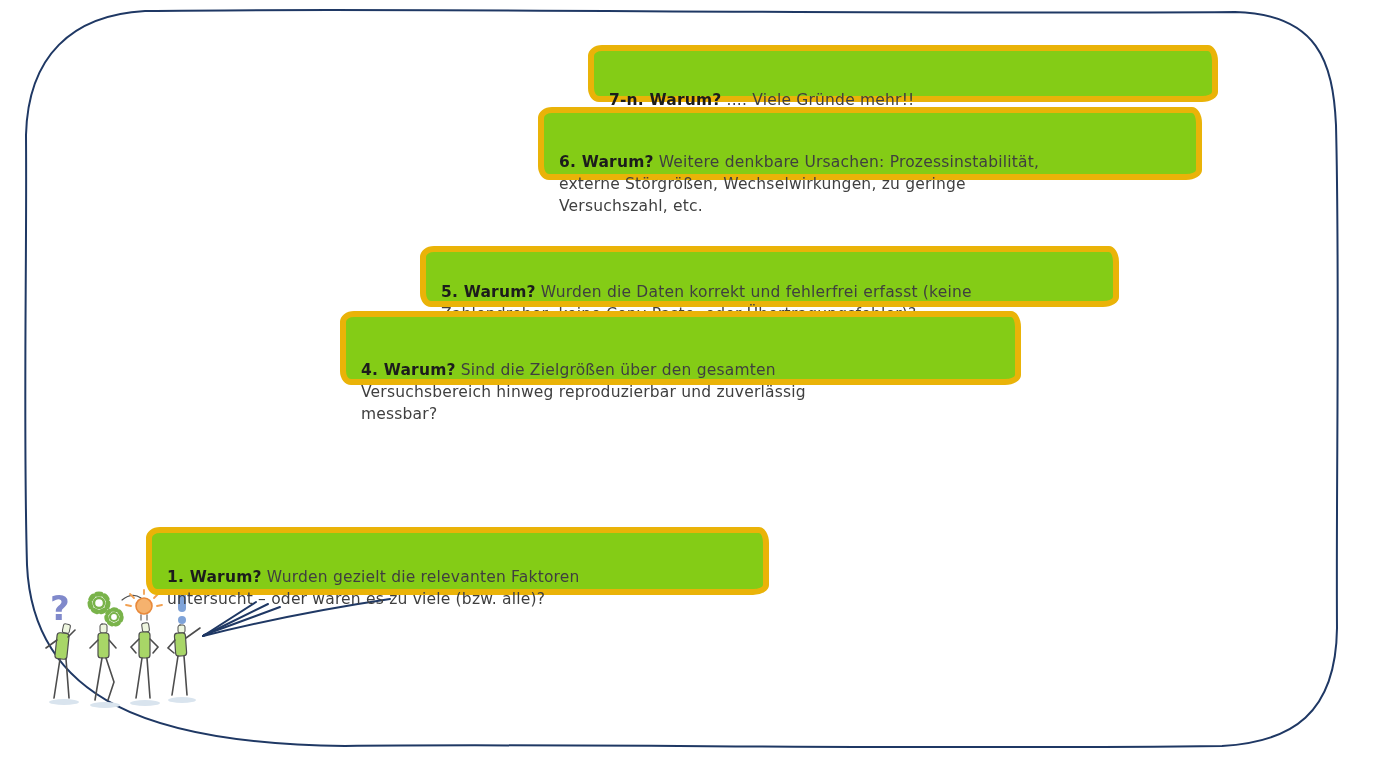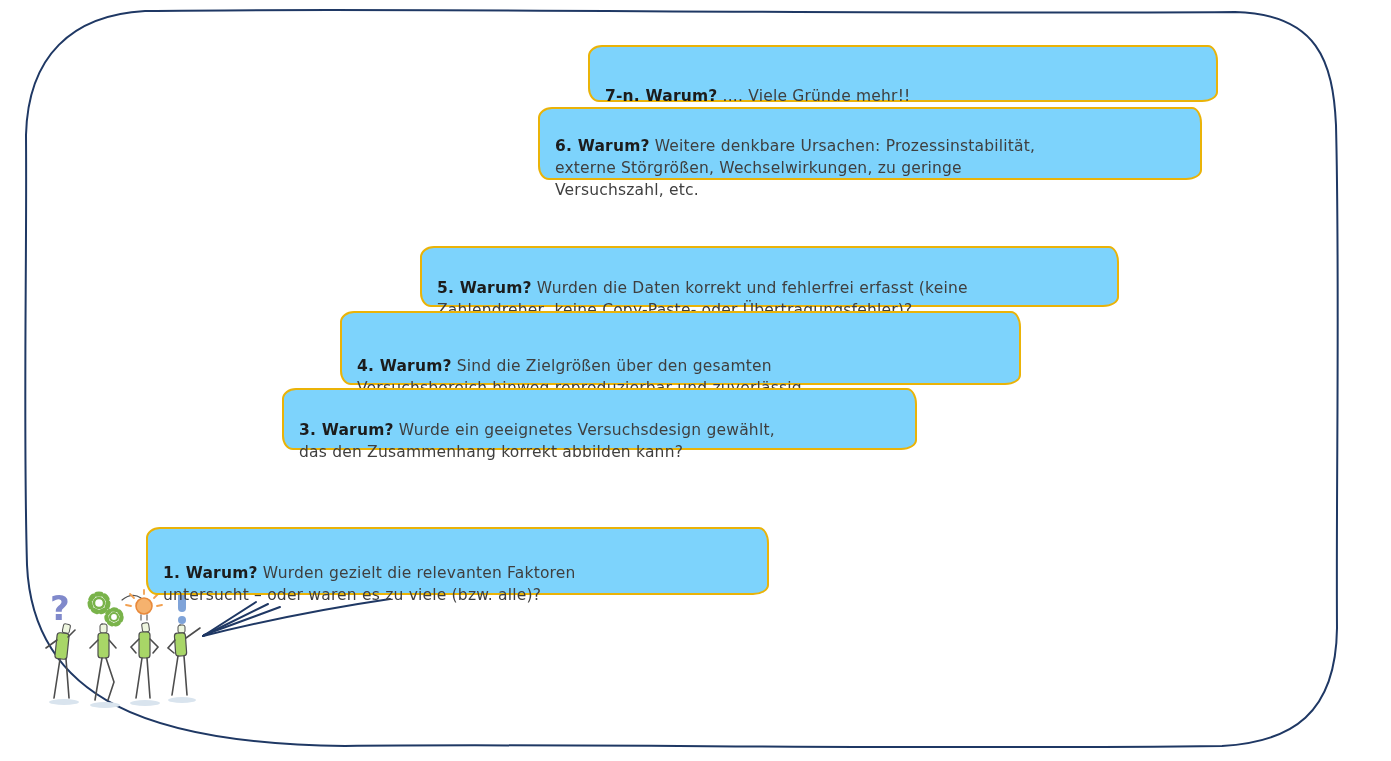--- a/index.html
+++ b/index.html
@@ -7,22 +7,22 @@
     position:relative;
     width:1391px;height:761px;
     background:#ffffff;
     font-family:"DejaVu Sans", sans-serif;
     overflow:hidden;
   }
   .layer{position:absolute;left:0;top:0;width:1391px;height:761px;}
   .bubble{
     position:absolute;
     box-sizing:border-box;
-    background:#7dd3fc;
-    border:2px solid #eab308;
+    background:#84cc16;
+    border:6px solid #eab308;
     border-radius:14px 10px 16px 11px / 11px 16px 10px 14px;
     padding:7px 15px 6px 15px;
     font-size:15.5px;
     line-height:22px;
     color:#3f3f3f;
     letter-spacing:0.2px;
     white-space:pre-line;
   }
   .bubble .prefix{
     font-weight:bold;
@@ -124,42 +124,38 @@
         <path d="M136,66 L130,105" stroke="#4d4d4d" stroke-width="1.6" fill="none"></path>
         <path d="M142,66 L145,105" stroke="#4d4d4d" stroke-width="1.6" fill="none"></path>
       </g>
     </g>
   </svg>
 
   <div class="bubble" style="left:588px;top:45px;width:630px;height:57px;padding-top:16px">
     <span class="prefix">7-n. Warum?</span><span>.... Viele Gründe mehr!!</span>
   </div>
 
-  <div class="bubble" style="left:538px;top:107px;width:664px;height:73px;padding-top:4px">
+  <div class="bubble" style="left:538px;top:107px;width:664px;height:73px;padding-top:16px">
     <span class="prefix">6. Warum?</span><span>Weitere denkbare Ursachen: Prozessinstabilität,
 externe Störgrößen, Wechselwirkungen, zu geringe
 Versuchszahl, etc.</span>
   </div>
 
 
   <div class="bubble" style="left:420px;top:246px;width:699px;height:61px">
     <span class="prefix">5. Warum?</span><span>Wurden die Daten korrekt und fehlerfrei erfasst (keine
 Zahlendreher, keine Copy-Paste- oder Übertragungsfehler)?</span>
   </div>
 
   <div class="bubble" style="left:340px;top:311px;width:681px;height:74px;padding-top:20px">
     <span class="prefix">4. Warum?</span><span>Sind die Zielgrößen über den gesamten
 Versuchsbereich hinweg reproduzierbar und zuverlässig
 messbar?</span>
   </div>
 
-  <div class="bubble" style="left:282px;top:388px;width:635px;height:62px">
-    <span class="prefix">3. Warum?</span><span>Wurde ein geeignetes Versuchsdesign gewählt,
-das den Zusammenhang korrekt abbilden kann?</span>
-  </div>
 
 
   <div class="bubble" style="left:146px;top:527px;width:623px;height:68px;padding-top:11px">
     <span class="prefix">1. Warum?</span><span>Wurden gezielt die relevanten Faktoren
 untersucht – oder waren es zu viele (bzw. alle)?</span>
   </div>
 
 
 </div>
 

